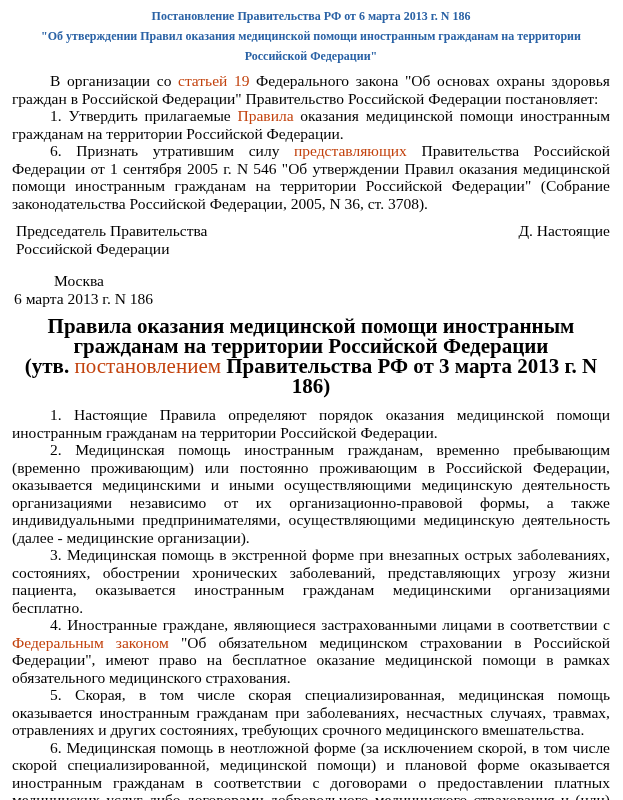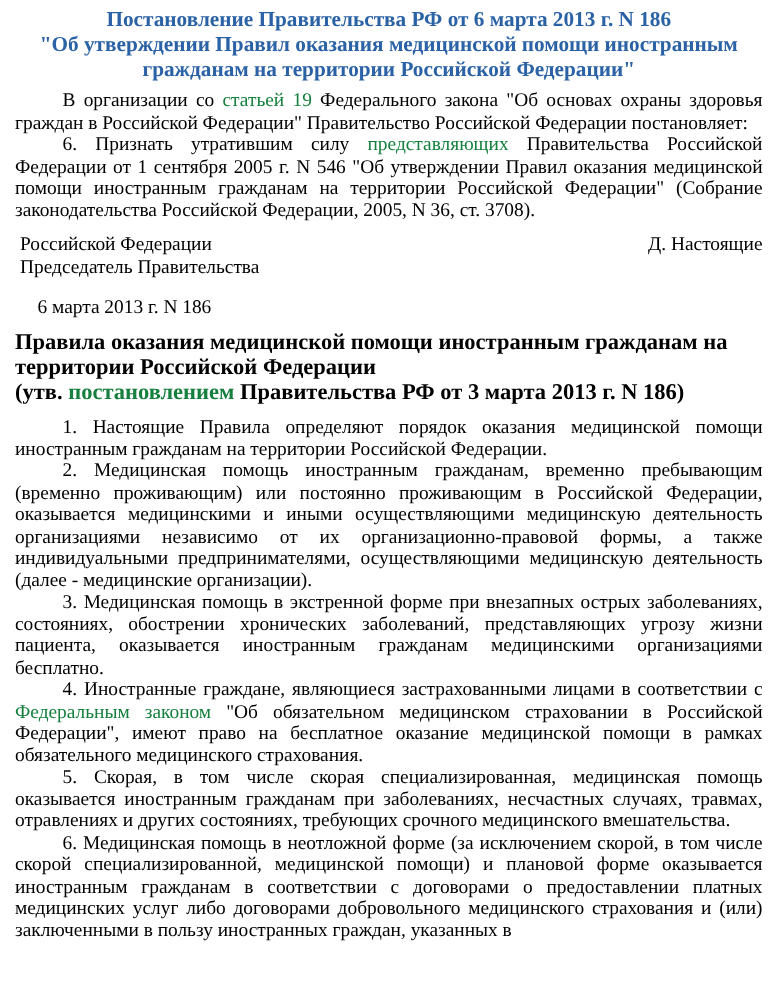--- a/index.html
+++ b/index.html
@@ -20,83 +20,85 @@
     font-family: "Liberation Serif", "DejaVu Serif", serif;
     font-size: 15.5px;
     line-height: 17.5px;
     color: #000000;
     background: #ffffff;
   }
   .doc-title {
     color: #2a62a5;
     font-weight: bold;
     text-align: center;
-    font-size: 17px;
+    font-size: 12px;
     line-height: 20px;
     margin: 0 0 6px 0;
   }
   .para {
     margin: 0;
     text-align: justify;
     text-indent: 38px;
   }
   .link {
-    color: #15803d;
+    color: #c2410c;
     cursor: pointer;
     text-decoration: none;
   }
   .sig-row {
     display: flex;
     justify-content: space-between;
     align-items: flex-start;
     margin-top: 10px;
     padding-left: 4px;
   }
   .sig-left div { line-height: 18px; }
   .sig-right { line-height: 18px; }
   .date-block {
     margin-top: 14px;
     line-height: 18px;
   }
   .date-block .city { padding-left: 42px; }
-  .date-block .num { padding-left: 2px; margin-left: 16px; }
+  .date-block .num { padding-left: 2px; }
   .rules-heading {
     font-weight: bold;
-    text-align: left;
-    font-size: 18px;
+    text-align: center;
+    font-size: 21px;
     line-height: 20px;
     margin-top: 8px;
   }
-  .rules-heading .approval .link { font-weight: bold; }
+  .rules-heading .approval .link { font-weight: normal; }
   .rules-body { margin-top: 10px; }
 </style>
 </head>
 <body>
 
 <div class="page">
 
   <div class="doc-title">
     <div>Постановление Правительства РФ от 6 марта 2013 г. N 186</div>
     <div>"Об утверждении Правил оказания медицинской помощи иностранным гражданам на территории Российской Федерации"</div>
   </div>
 
   <div>
     <p class="para"><span>В организации со </span><span class="link">статьей 19</span><span> Федерального закона "Об основах охраны здоровья граждан в Российской Федерации" Правительство Российской Федерации постановляет:</span></p>
+    <p class="para"><span>1. Утвердить прилагаемые </span><span class="link">Правила</span><span> оказания медицинской помощи иностранным гражданам на территории Российской Федерации.</span></p>
     <p class="para"><span>6. Признать утратившим силу </span><span class="link">представляющих</span><span> Правительства Российской Федерации от 1 сентября 2005 г. N 546 "Об утверждении Правил оказания медицинской помощи иностранным гражданам на территории Российской Федерации" (Собрание законодательства Российской Федерации, 2005, N 36, ст. 3708).</span></p>
   </div>
 
   <div class="sig-row">
     <div class="sig-left">
+      <div>Председатель Правительства</div>
       <div>Российской Федерации</div>
-      <div>Председатель Правительства</div>
     </div>
     <div class="sig-right">Д. Настоящие</div>
   </div>
 
   <div class="date-block">
+    <div class="city">Москва</div>
     <div class="num">6 марта 2013 г. N 186</div>
   </div>
 
   <div class="rules-heading">
     <div>Правила оказания медицинской помощи иностранным гражданам на территории Российской Федерации</div>
     <div class="approval"><span>(утв. </span><span class="link">постановлением</span><span> Правительства РФ от 3 марта 2013 г. N 186)</span></div>
   </div>
 
   <div class="rules-body">
     <p class="para"><span>1. Настоящие Правила определяют порядок оказания медицинской помощи иностранным гражданам на территории Российской Федерации.</span></p>

